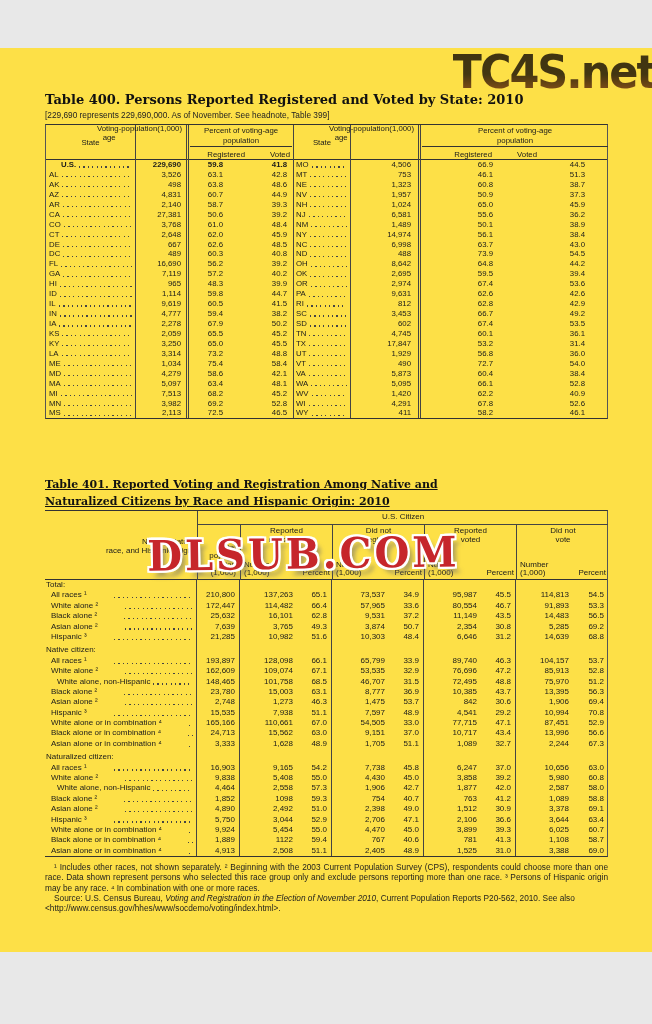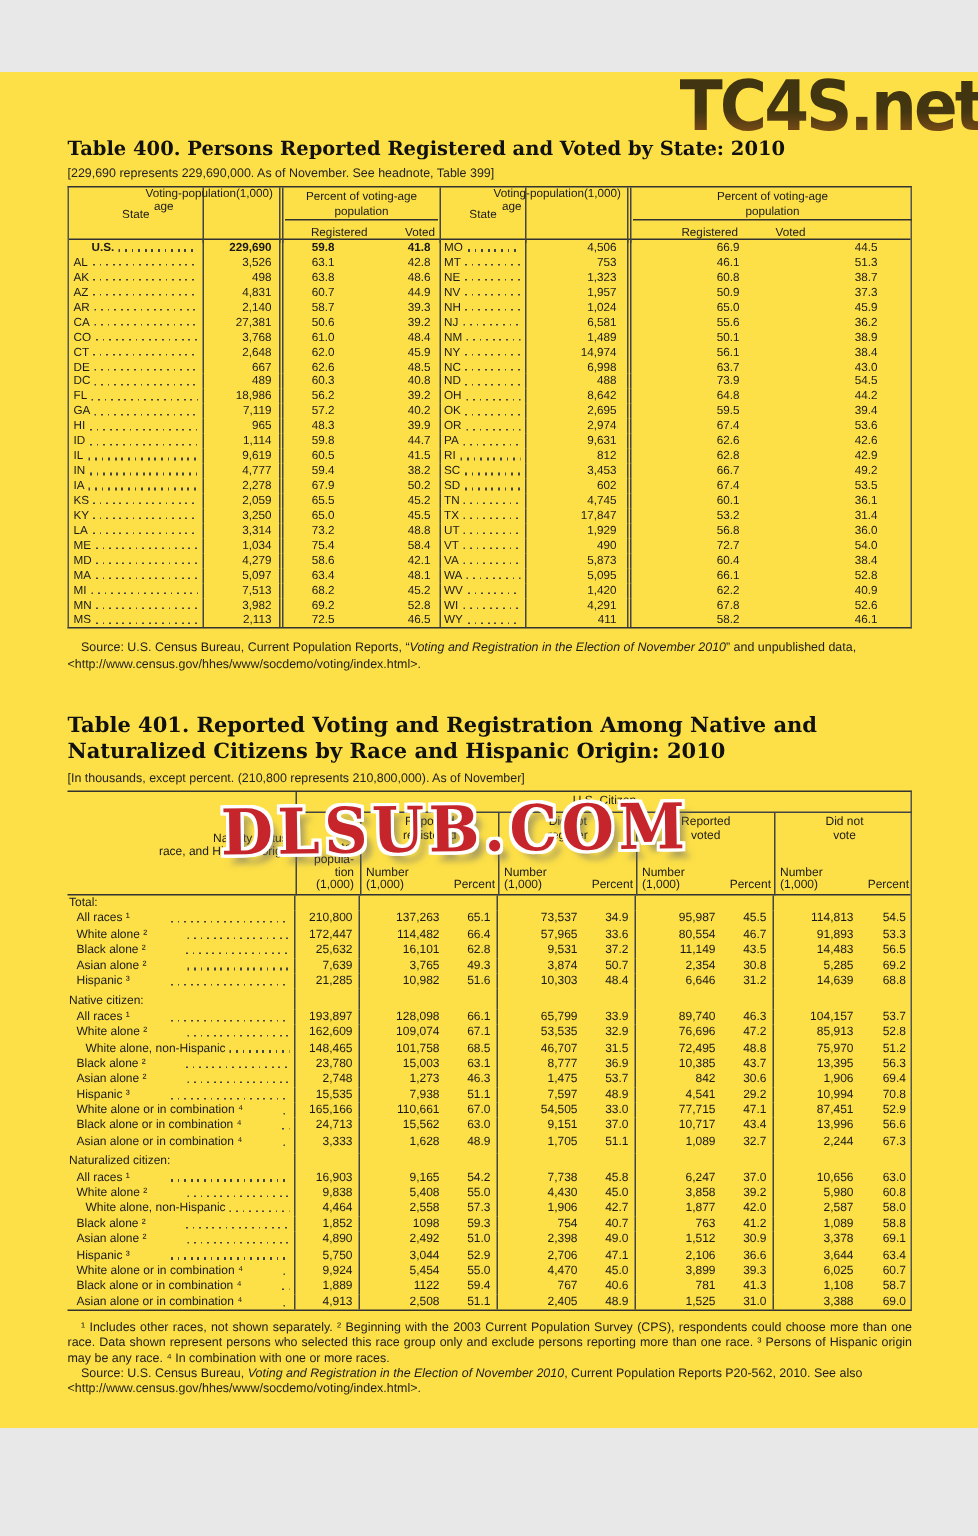--- a/index.html
+++ b/index.html
@@ -4,21 +4,21 @@
 <style>
   html,body{margin:0;padding:0;background:#e8e8e8;}
   .page{position:relative;width:652px;height:904px;background:#fde047;overflow:hidden;
         font-family:"Liberation Sans",sans-serif;color:#1a1a1a;margin-top:48px;}
 
   
   .t400-wrap{position:absolute;left:45px;top:44px;width:563px;z-index:2;}
   .t401-wrap{position:absolute;left:45px;top:428px;width:563px;z-index:2;}
 
   .t-title{font-family:"DejaVu Serif",serif;font-weight:bold;font-size:13px;line-height:15px;color:#111;}
-  .t-title.two{font-size:14px;line-height:17px;}
+  .t-title.two{font-size:11px;line-height:17px;text-decoration:underline;}
   .headnote{font-size:8.3px;line-height:10px;color:#222;margin-top:3px;margin-bottom:4px;}
 
   
   .t400{border-top:1.2px solid #333;border-bottom:1.2px solid #333;
         border-left:1px solid #555;border-right:1px solid #555;}
   .t400-head{display:grid;grid-template-columns:90px 53px 105px 57px 70px 188px;
              border-bottom:1px solid #333;height:34px;font-size:7.8px;line-height:8.6px;}
   .h-state{display:flex;align-items:center;justify-content:center;}
   .h-pop{display:flex;justify-content:flex-end;padding-bottom:2px;text-align:center;}
   .h-pop .l3{text-align:right;padding-right:4px;}
@@ -295,21 +295,21 @@
             <span class="txt">ND</span>
             <span class="lead"></span>
           </div>
           <div class="c6 r num">488</div>
           <div class="c7 r num">73.9</div>
           <div class="c8 r num">54.5</div>
           <div class="c1 r lblcell">
             <span class="txt">FL</span>
             <span class="lead"></span>
           </div>
-          <div class="c2 r num">18,986</div>
+          <div class="c2 r num">16,690</div>
           <div class="c3 r num">56.2</div>
           <div class="c4 r num">39.2</div>
           <div class="c5 r lblcell">
             <span class="txt">OH</span>
             <span class="lead"></span>
           </div>
           <div class="c6 r num">8,642</div>
           <div class="c7 r num">64.8</div>
           <div class="c8 r num">44.2</div>
           <div class="c1 r lblcell">
@@ -518,31 +518,27 @@
           <div class="c5 r lblcell">
             <span class="txt">WY</span>
             <span class="lead"></span>
           </div>
           <div class="c6 r num">411</div>
           <div class="c7 r num">58.2</div>
           <div class="c8 r num">46.1</div>
         </div>
     </div>
 
-    <div class="source">
-      <span>Source: U.S. Census Bureau, Current Population Reports, “</span><i>Voting and Registration in the Election of November 2010</i><span>” and unpublished data, &lt;http://www.census.gov/hhes/www/socdemo/voting/index.html&gt;.</span>
-    </div>
   </div>
 
   <div class="t401-wrap">
     <div class="t-title two">
       <div>Table 401. Reported Voting and Registration Among Native and</div>
       <div>Naturalized Citizens by Race and Hispanic Origin: 2010</div>
     </div>
-    <div class="headnote">[In thousands, except percent. (210,800 represents 210,800,000). As of November]</div>
 
     <div class="t401">
       <div class="t401-head">
         <div class="h-stub">
           <div>Nativity status,</div>
           <div>race, and Hispanic origin</div>
         </div>
         <div class="t401-right">
           <div class="uscit">U.S. Citizen</div>
           <div class="t401-lower">

